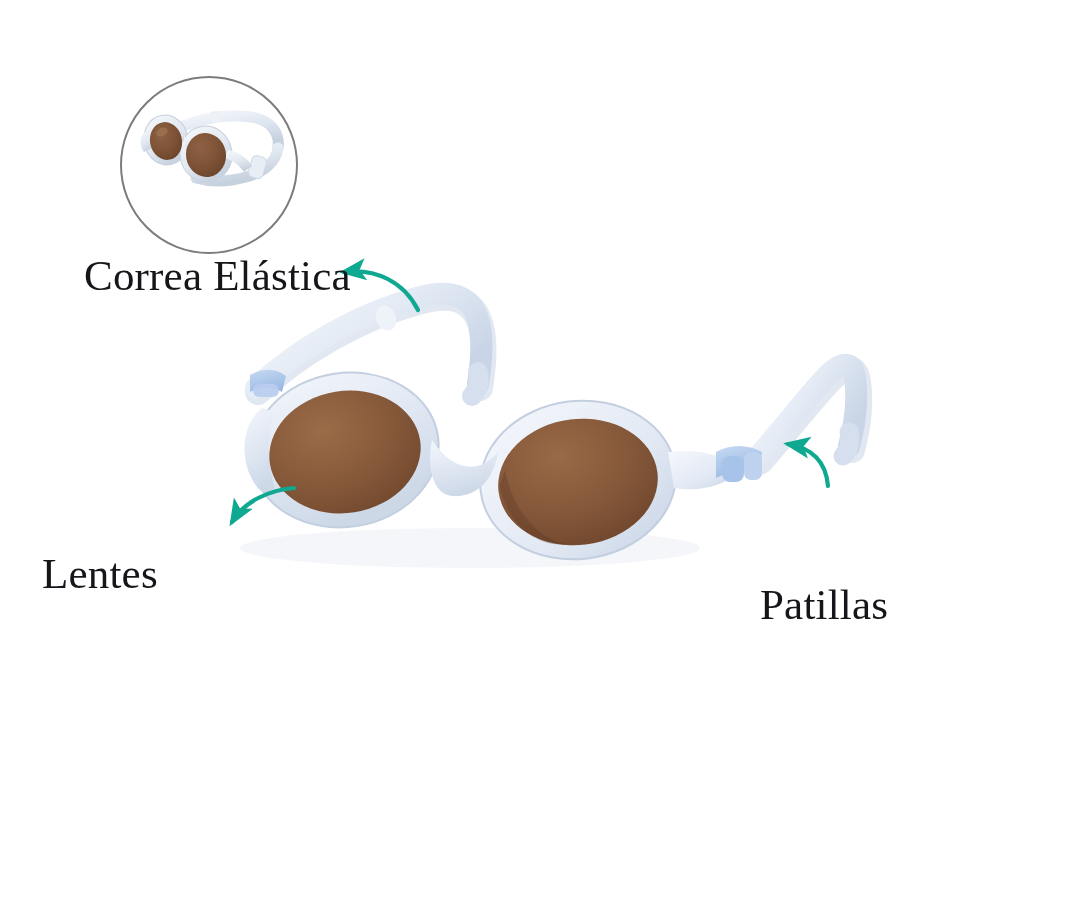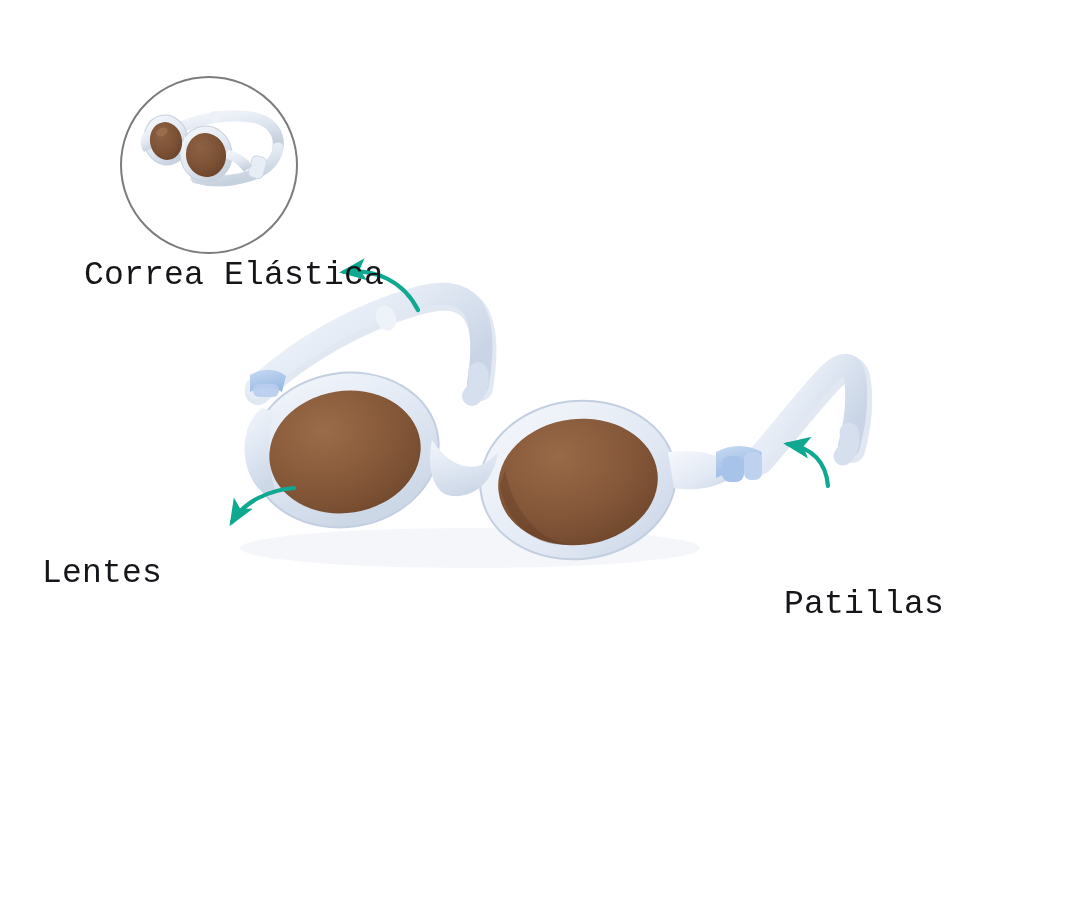--- a/index.html
+++ b/index.html
@@ -24,42 +24,42 @@
     top: 0;
     left: 0;
     width: 1080px;
     height: 900px;
   }
 
   
   .label {
     position: absolute;
     color: #15161a;
-    font-family: Liberation Mono, monospace;
-    font-size: 33px;
+    font-family: Liberation Serif, serif;
+    font-size: 43px;
     font-weight: 400;
     letter-spacing: 0.2px;
     line-height: 43px;
     white-space: pre;
   }
 
   #label-correa {
     left: 84px;
     top: 254px;
   }
   #label-lentes {
     left: 42px;
     top: 466px;
     width: 192px;
   }
   #label-patillas {
-    left: 784px;
+    left: 760px;
     top: 497px;
     width: 138px;
-    text-align: right;
+    text-align: left;
   }
 
   
   #inset-circle {
     position: absolute;
     left: 120px;
     top: 76px;
     width: 178px;
     height: 178px;
     border: 2px solid #7c7c7c;

